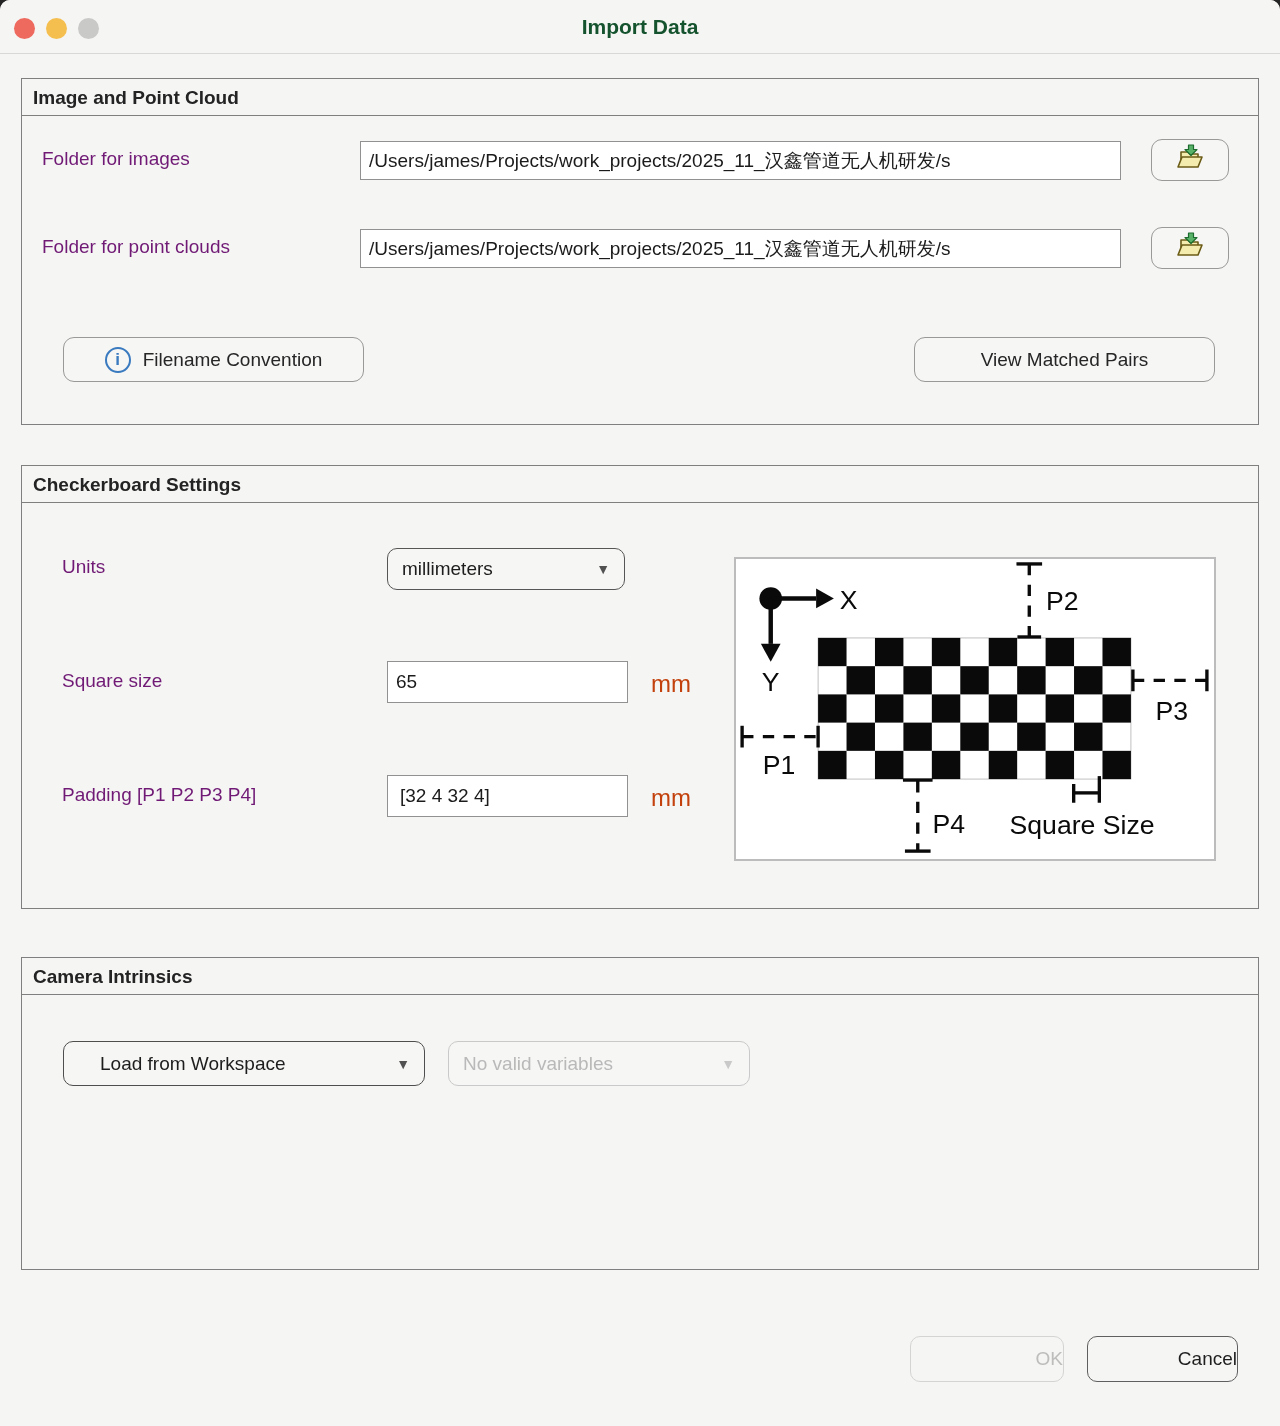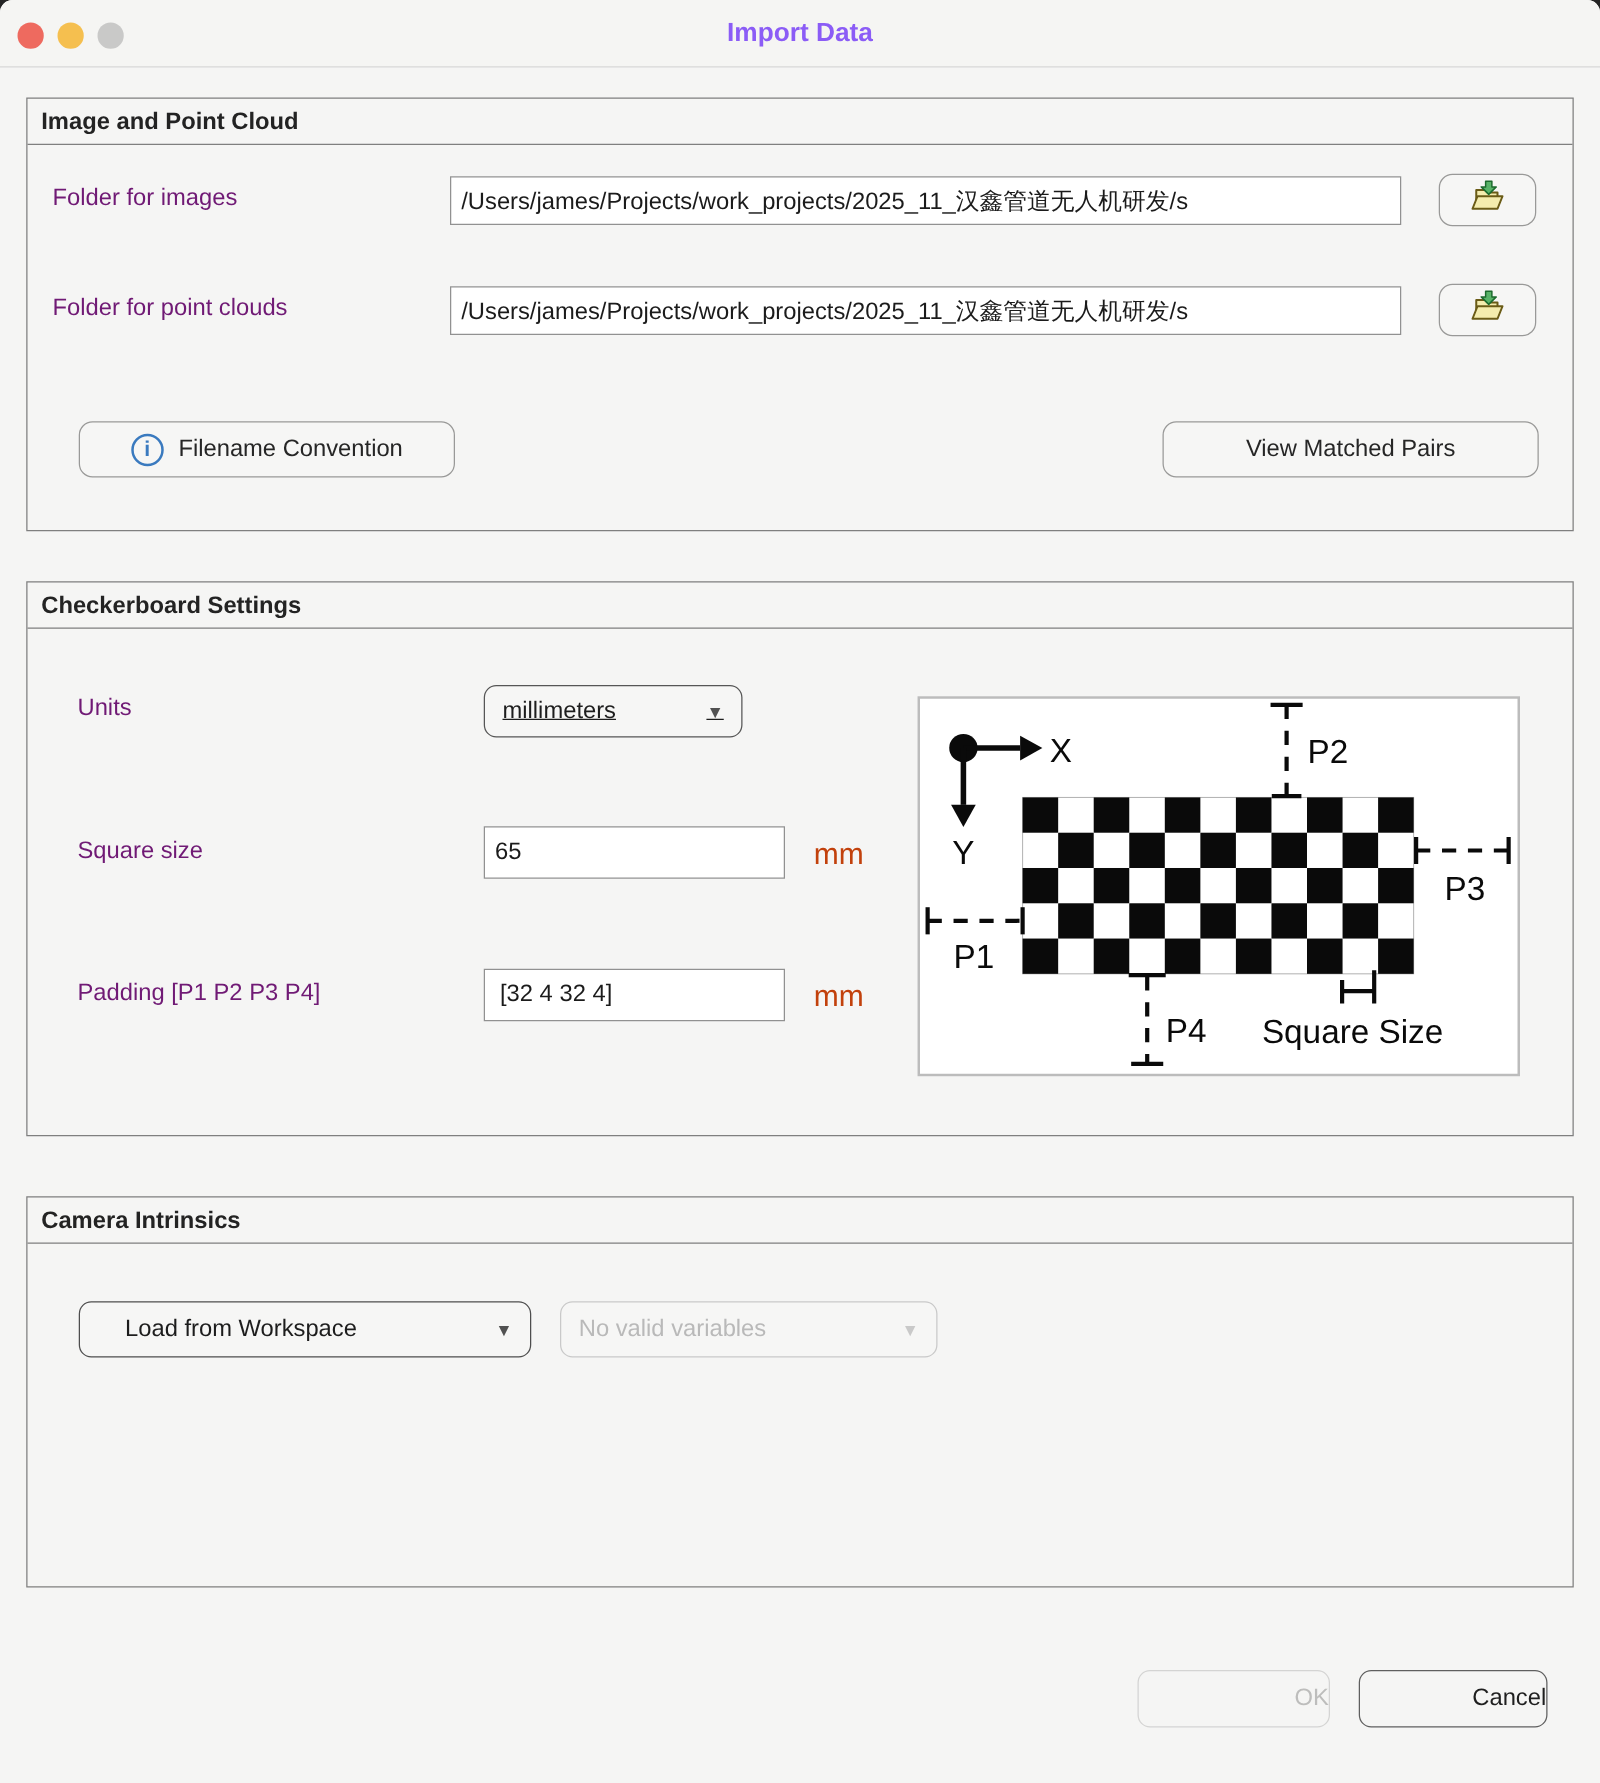--- a/index.html
+++ b/index.html
@@ -9,21 +9,21 @@
     position:relative;width:1280px;height:1426px;background:#f5f5f4;
     border-radius:10px 10px 0 0;overflow:hidden;margin:0 auto;
   }
   
   #titlebar{position:absolute;left:0;top:0;width:1280px;height:54px;background:#f5f5f3;border-bottom:1px solid #d8d8d7;}
   .tl{position:absolute;top:18px;width:21px;height:21px;border-radius:50%;}
   #tl-close{left:14px;background:#ee6a5f;}
   #tl-min{left:46px;background:#f5bf4f;}
   #tl-zoom{left:78px;background:#c9c9c8;}
   #title{position:absolute;left:0;top:0;width:100%;height:54px;line-height:54px;text-align:center;
-    font-size:21px;font-weight:bold;color:#8b5cf6;}
+    font-size:21px;font-weight:bold;color:#14532d;}
   
   .section{position:absolute;left:21px;width:1238px;border:1.5px solid #7f7f7f;background:transparent;font-weight:bold;}
   .section-title{position:absolute;left:0;top:0;width:100%;height:37px;line-height:37px;padding-left:11px;
     font-size:19px;color:#232323;border-bottom:1.5px solid #7f7f7f;}
   #sec-image{top:78px;height:347px;}
   #sec-checker{top:465px;height:444px;}
   #sec-intrinsics{top:957px;height:313px;}
   .label{position:absolute;font-size:19px;color:#701a75;white-space:nowrap;}
   .field{position:absolute;background:#ffffff;border:1.5px solid #919191;font-size:19px;color:#1b1b1b;
     font-family:"Liberation Sans",sans-serif;padding:0 8px;outline:none;white-space:nowrap;overflow:hidden;}
@@ -81,29 +81,29 @@
         <path d="M6 22 V8 h7 l2 2 h8 v12 z" fill="#f4ecae" stroke="#6b5c17" stroke-width="1.6" stroke-linejoin="round"></path>
         <polygon points="13.5,1 18.5,1 18.5,5.5 22,5.5 16,11.5 10,5.5 13.5,5.5" fill="#58b368" stroke="#1d6b2e" stroke-width="1.2" stroke-linejoin="round"></polygon>
         <polygon points="3,23 7,13 27,13 23,23" fill="#f4ecae" stroke="#6b5c17" stroke-width="1.6" stroke-linejoin="round"></polygon>
       </svg>
     </span>
   </div>
   <div class="roundbtn" style="left:63px;top:337px;width:301px;height:45px;">
     <span class="info-circle">i</span>
     <span>Filename Convention</span>
   </div>
-  <div class="roundbtn" style="left:914px;top:337px;width:301px;height:45px;margin-left:16px;">
+  <div class="roundbtn" style="left:914px;top:337px;width:301px;height:45px;">
     <span>View Matched Pairs</span>
   </div>
 
   <div class="section" id="sec-checker">
     <div class="section-title">Checkerboard Settings</div>
   </div>
   <div class="label" style="left:62px;top:556px;">Units</div>
-  <div class="dd" style="left:387px;top:548px;width:207px;height:42px;text-decoration:underline;">
+  <div class="dd" style="left:387px;top:548px;width:238px;height:42px;">
     <span>millimeters</span>
     <span class="caret">▼</span>
   </div>
   <div class="label" style="left:62px;top:670px;">Square size</div>
   <input class="field" style="left: 387px; top: 661px; width: 241px; height: 42px; " value="65">
   <div class="unit" style="left:651px;top:670px;">mm</div>
   <div class="label" style="left:62px;top:784px;">Padding [P1 P2 P3 P4]</div>
   <input class="field" style="left: 387px; top: 775px; width: 241px; height: 42px; padding-left: 12px;" value="[32 4 32 4]">
   <div class="unit" style="left:651px;top:784px;">mm</div>
 

